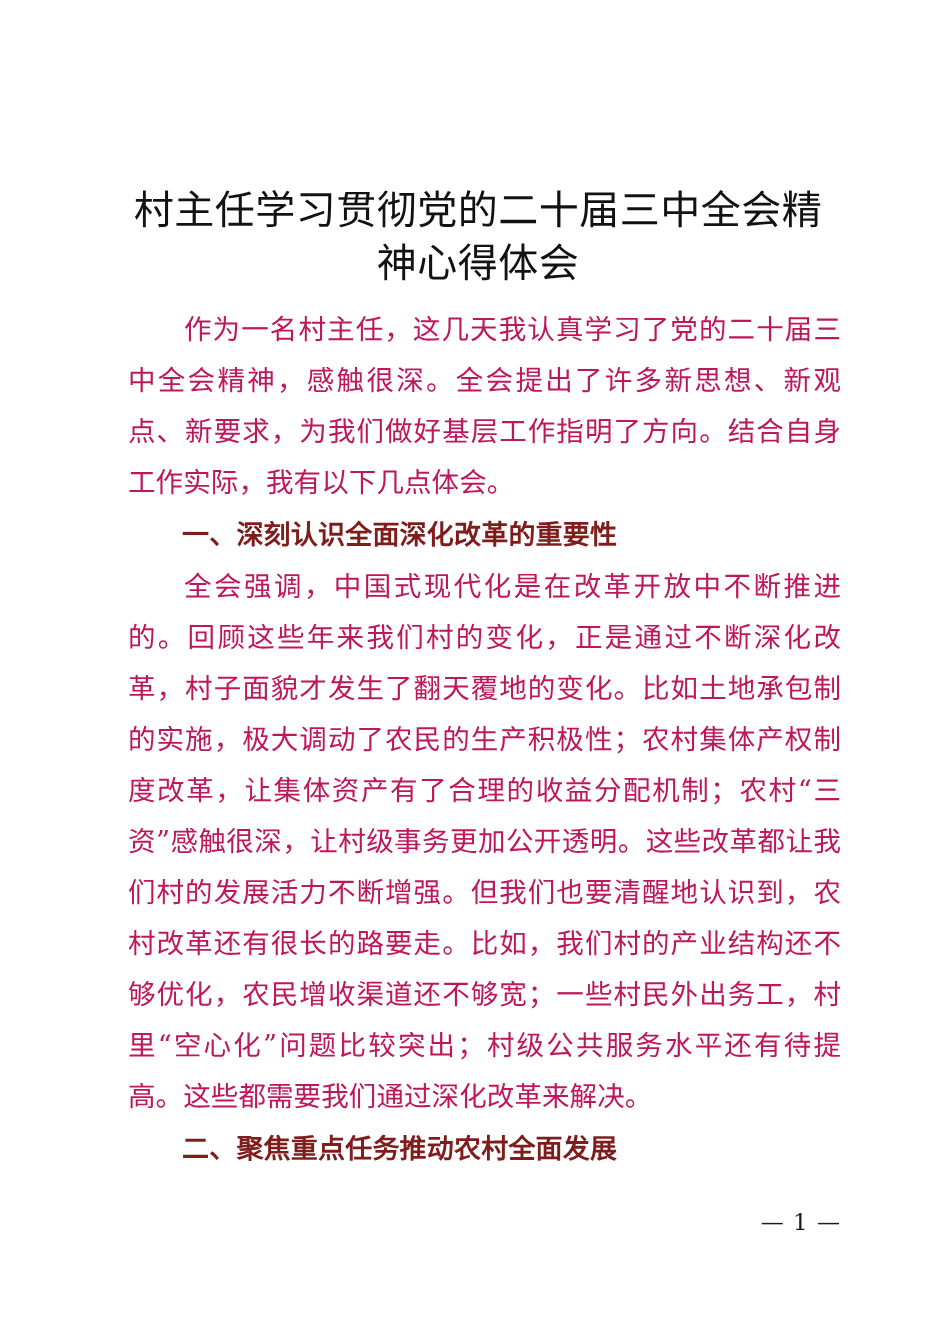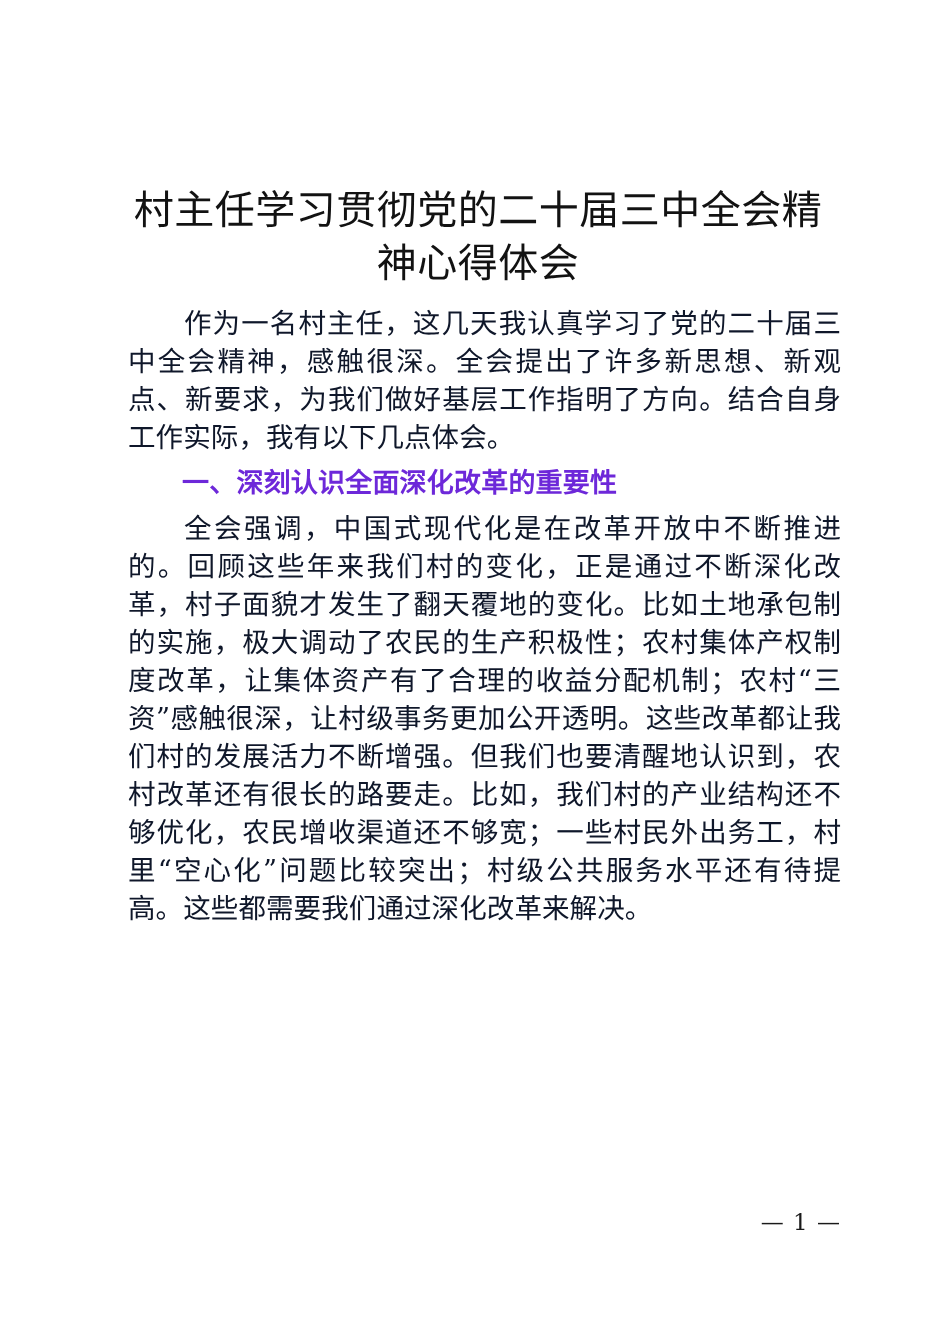--- a/index.html
+++ b/index.html
@@ -51,36 +51,36 @@
   }
 
   
   .section-heading {
     font-family: "Liberation Sans", "DejaVu Sans", sans-serif;
     font-size: 27px;
     line-height: 43px;
     font-weight: 700;
     text-indent: 54px;
     margin: 6px 0 4px 0;
-    color: #6d28d9;
+    color: #7f1d1d;
     letter-spacing: 0.2px;
   }
 
   
   .body-para {
     font-family: "DejaVu Serif", "Liberation Serif", serif;
     font-size: 27.5px;
-    line-height: 38px;
+    line-height: 51px;
     font-weight: 400;
     text-align: justify;
     text-align-last: left;
     text-justify: inter-character;
     text-indent: 56px;
     margin: 0 0 1px 0;
-    color: #0f172a;
+    color: #be185d;
     letter-spacing: 0.1px;
     word-break: break-all;
   }
 
   
   .page-footer {
     position: absolute;
     left: 0;
     top: 1192px;
     width: 841px;
@@ -100,19 +100,20 @@
   <div class="content">
 
     <h1 class="doc-title">村主任学习贯彻党的二十届三中全会精神心得体会</h1>
 
     <p class="body-para">作为一名村主任，这几天我认真学习了党的二十届三中全会精神，感触很深。全会提出了许多新思想、新观点、新要求，为我们做好基层工作指明了方向。结合自身工作实际，我有以下几点体会。</p>
 
     <h2 class="section-heading">一、深刻认识全面深化改革的重要性</h2>
 
     <p class="body-para">全会强调，中国式现代化是在改革开放中不断推进的。回顾这些年来我们村的变化，正是通过不断深化改革，村子面貌才发生了翻天覆地的变化。比如土地承包制的实施，极大调动了农民的生产积极性；农村集体产权制度改革，让集体资产有了合理的收益分配机制；农村“三资”感触很深，让村级事务更加公开透明。这些改革都让我们村的发展活力不断增强。但我们也要清醒地认识到，农村改革还有很长的路要走。比如，我们村的产业结构还不够优化，农民增收渠道还不够宽；一些村民外出务工，村里“空心化”问题比较突出；村级公共服务水平还有待提高。这些都需要我们通过深化改革来解决。</p>
 
+    <h2 class="section-heading">二、聚焦重点任务推动农村全面发展</h2>
 
 
   </div>
 
   <div class="page-footer">— 1 —</div>
 
 </div>
 
 </body></html>

